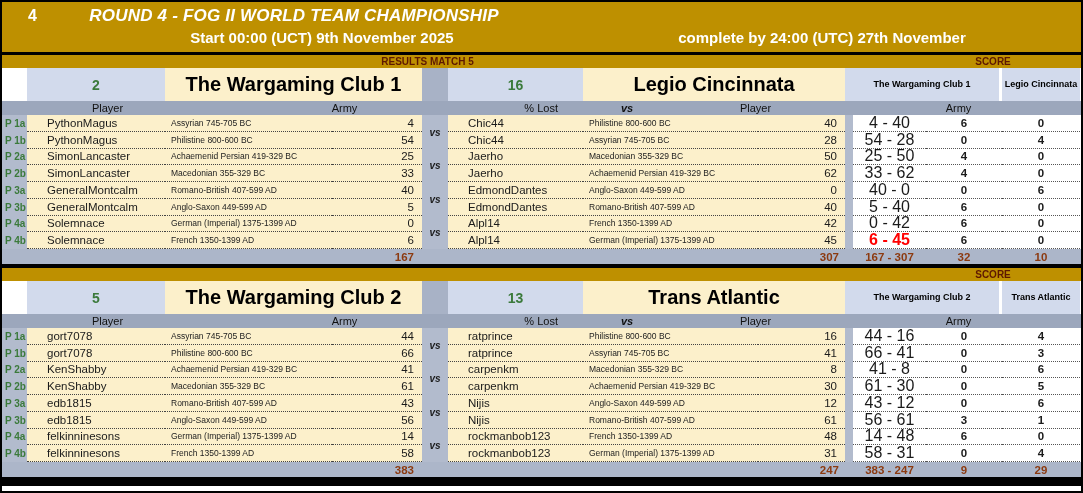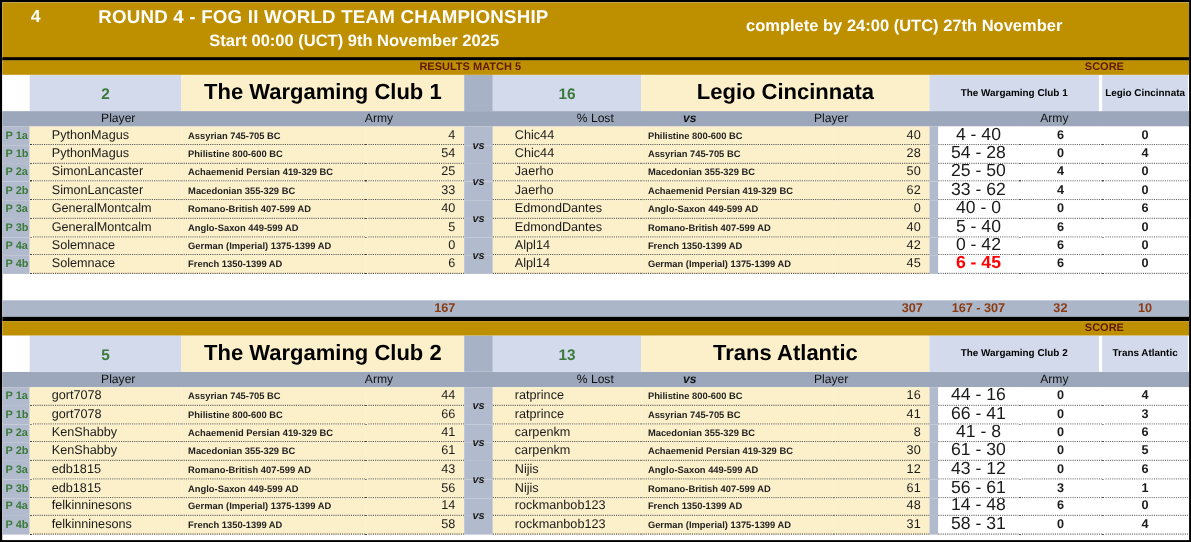--- a/index.html
+++ b/index.html
@@ -8,29 +8,29 @@
     --maroon:#8C3A10; --red:#FF0000;
     --cols: 25px 138px 167px 90px 26px 135px 175px 87px 8px 73px 76px 78px;
   }
   *{margin:0;padding:0;box-sizing:border-box;}
   body{font-family:"Liberation Sans",sans-serif;background:#fff;}
   .page{position:relative;width:1083px;height:493px;border:2px solid #000;background:#fff;overflow:hidden;}
 
   
   .titlebar{position:relative;height:53px;background:var(--gold);border-bottom:3px solid #000;color:#fff;font-weight:bold;}
   .round-num{position:absolute;left:26px;top:5px;font-size:16px;}
-  .title-main{position:absolute;left:57px;top:4px;width:470px;text-align:center;font-size:17px;letter-spacing:.2px;}
+  .title-main{position:absolute;left:57px;top:4px;width:470px;text-align:center;font-size:17px;letter-spacing:.2px;font-style:italic;}
   .title-start{position:absolute;left:105px;top:27px;width:430px;text-align:center;font-size:15px;}
-  .title-deadline{position:absolute;left:620px;top:13px;width:400px;text-align:center;font-size:15px;}
+  .title-deadline{position:absolute;left:620px;top:27px;width:400px;text-align:center;font-size:15px;}
 
   
   .match .grid{display:grid;grid-template-columns:var(--cols);}
   .banner{position:relative;height:13px;background:var(--gold);}
   .banner-label{position:absolute;left:0;top:0;width:851px;text-align:center;line-height:13px;font-size:10px;font-weight:bold;color:var(--bannertext);}
-  .score-label{position:absolute;right:0;top:0;width:154px;text-align:center;line-height:13px;font-size:10px;font-weight:bold;color:var(--bannertext);}
+  .score-label{position:absolute;right:11px;top:0;width:154px;text-align:center;line-height:13px;font-size:10px;font-weight:bold;color:var(--bannertext);}
 
   .team-header{height:33px;}
   .team-header .cell{display:flex;align-items:center;justify-content:center;}
   .c-blank{grid-column:1;background:#fff;}
   .c-num1{grid-column:2;background:var(--periwinkle);color:var(--green);font-weight:bold;font-size:14px;}
   .c-name1{grid-column:3 / span 2;background:var(--cream);font-weight:bold;font-size:20px;color:#000;}
   .c-vsgap{grid-column:5;background:#A8B2C6;}
   .c-num2{grid-column:6;background:var(--periwinkle);color:var(--green);font-weight:bold;font-size:14px;}
   .c-name2{grid-column:7 / span 2;background:var(--cream);font-weight:bold;font-size:20px;color:#000;}
   .c-score1{grid-column:9 / span 3;background:var(--periwinkle);font-size:9px;font-weight:bold;text-align:center;border-right:3px solid #fff;line-height:1.15;}
@@ -48,30 +48,30 @@
   .h-lost2{grid-column:8;justify-content:flex-end;padding-right:6px;}
   .h-sp{grid-column:9;}
   .h-result{grid-column:10;}
   .h-team1{grid-column:11;}
   .h-team2{grid-column:12;}
 
   .data-row{height:16.75px;font-size:11.5px;color:#1a1a1a;text-align:right;}
   .data-row .cell{display:flex;align-items:center;overflow:hidden;}
   .cell.slot{background:var(--slotgray);color:var(--green);font-weight:bold;font-size:10px;padding-left:3px;}
   .cell.player{background:var(--cream);padding-left:20px;border-bottom:1px dotted #444;}
-  .cell.army{background:var(--cream);padding-left:6px;font-size:8.5px;font-weight:bold;color:#222;border-bottom:1px dotted #444;}
+  .cell.army{background:var(--cream);padding-left:6px;font-size:8.5px;font-weight:normal;color:#222;border-bottom:1px dotted #444;}
   .cell.lost{background:var(--cream);justify-content:flex-end;padding-right:8px;border-bottom:1px dotted #444;}
   .cell.vs{background:var(--slotgray);justify-content:center;overflow:visible;}
   .vs-label{display:block;font-size:10px;font-style:italic;font-weight:bold;transform:translateY(9px);}
   .cell.spacer{background:var(--slotgray);}
   .cell.result{background:#fff;justify-content:center;font-size:16px;border-bottom:1px dotted #555;}
   .cell.result.red{color:var(--red);font-weight:bold;}
   .cell.tscore{background:#fff;justify-content:center;font-weight:bold;border-bottom:1px dotted #555;}
 
-  .total-row{height:15px;background:var(--totalgray);color:var(--maroon);font-weight:bold;font-size:11.5px;margin-top:24px;}
+  .total-row{height:15px;background:var(--totalgray);color:var(--maroon);font-weight:bold;font-size:11.5px;}
   .total-row .cell{display:flex;align-items:center;}
   .t-blank1{grid-column:1 / span 3;}
   .t-lost1{grid-column:4;justify-content:flex-end;padding-right:8px;}
   .t-vs{grid-column:5;}
   .t-blank2{grid-column:6 / span 2;}
   .t-lost2{grid-column:8;justify-content:flex-end;padding-right:6px;}
   .t-sp{grid-column:9;}
   .t-result{grid-column:10;justify-content:center;}
   .t-t1{grid-column:11;justify-content:center;}
   .t-t2{grid-column:12;justify-content:center;}

